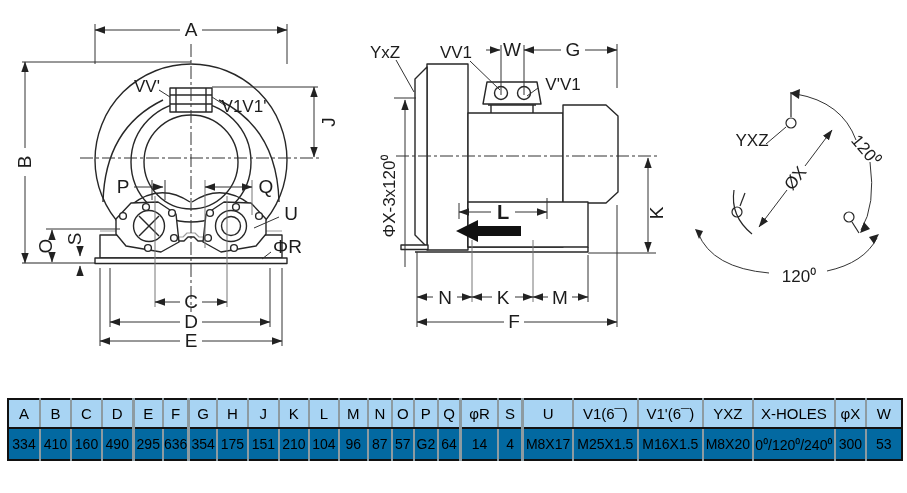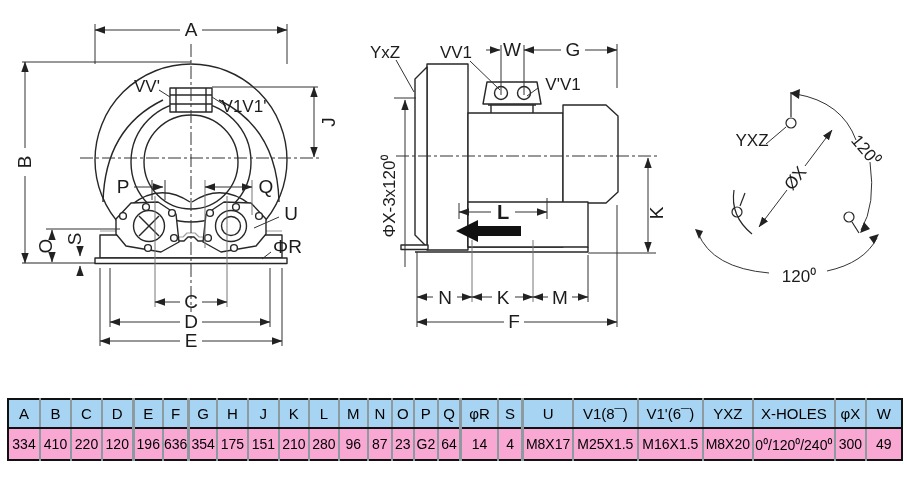--- a/index.html
+++ b/index.html
@@ -8,21 +8,21 @@
   svg text{font-family:"Liberation Sans", sans-serif;fill:#1c1c1c;font-size:19px;}
   svg text.small{font-size:17px;}
   svg text.bold{font-weight:bold;font-size:20px;}
   .tbl-wrap{position:absolute;left:7px;top:398px;}
   table.dim{border-collapse:collapse;table-layout:fixed;}
   table.dim th,table.dim td{
       border-left:2px solid #8d9ba1;text-align:center;padding:0;overflow:hidden;
       white-space:nowrap;color:#000;}
   table.dim th{background:#a8d4f3;height:27px;font-weight:normal;font-size:15px;
       border-bottom:2px solid #111;}
-  table.dim td{height:30px;font-size:14px;background:#f9a8d4;}
+  table.dim td{height:30px;font-size:14px;background:#0369a1;}
   table.dim th:first-child,table.dim td:first-child{border-left:none;}
   table.dim th.sep,table.dim td.sep{border-left-width:3px;}
   table.dim{border:2px solid #111;}
 </style>
 </head>
 <body>
 
 <div class="canvas">
 
 <svg width="907" height="392" viewBox="0 0 907 392">
@@ -304,51 +304,51 @@
     <th>K</th>
     <th>L</th>
     <th>M</th>
     <th>N</th>
     <th>O</th>
     <th>P</th>
     <th>Q</th>
     <th class="sep">φR</th>
     <th>S</th>
     <th class="sep">U</th>
-    <th>V1(8¯)</th>
+    <th>V1(6¯)</th>
     <th>V1'(6¯)</th>
     <th>YXZ</th>
     <th>X-HOLES</th>
     <th>φX</th>
     <th>W</th>
   </tr>
   <tr>
     <td>334</td>
     <td>410</td>
-    <td>220</td>
-    <td>120</td>
-    <td class="sep">196</td>
+    <td>160</td>
+    <td>490</td>
+    <td class="sep">295</td>
     <td>636</td>
     <td class="sep">354</td>
     <td>175</td>
     <td>151</td>
     <td>210</td>
-    <td>280</td>
+    <td>104</td>
     <td>96</td>
     <td>87</td>
-    <td>23</td>
+    <td>57</td>
     <td>G2</td>
     <td>64</td>
     <td class="sep">14</td>
     <td>4</td>
     <td class="sep">M8X17</td>
     <td>M25X1.5</td>
     <td>M16X1.5</td>
     <td>M8X20</td>
     <td>0⁰/120⁰/240⁰</td>
     <td>300</td>
-    <td>49</td>
+    <td>53</td>
   </tr>
 </tbody>
       </table>
 </div>
 
 </div>
 
 </body></html>

